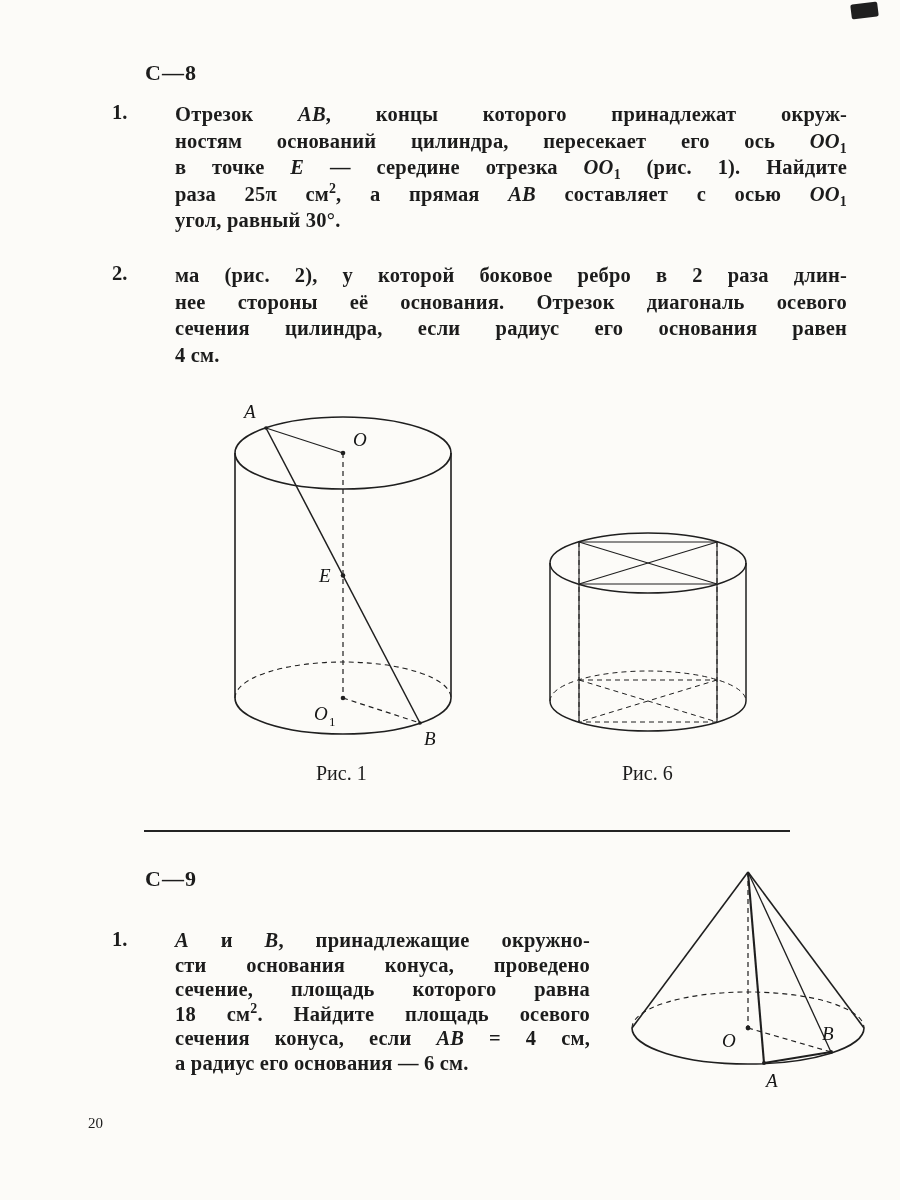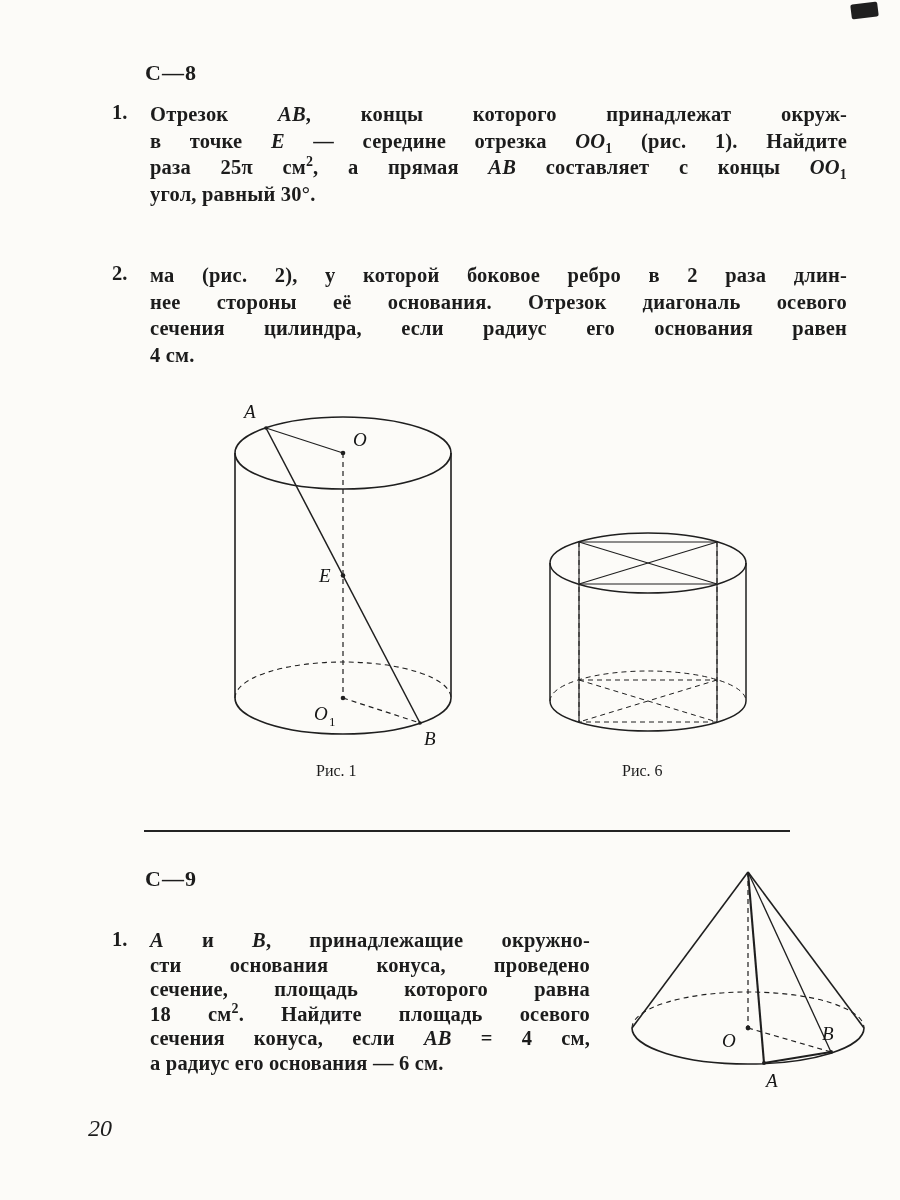--- a/index.html
+++ b/index.html
@@ -22,27 +22,27 @@
   }
   .pnum {
     position:absolute; font-weight:bold; font-size:20.5px;
   }
   .ptext {
     position:absolute; font-weight:bold; font-size:20.5px;
     letter-spacing:0.2px;
   }
   .ptext-c8 { line-height:26.5px; }
   .ptext-c9 { line-height:24.5px; }
-  .tline { text-align:justify; text-align-last:justify; white-space:normal; }
+  .tline { text-align:justify; text-align-last:justify; white-space:normal;margin-left:25px; }
   .tline-last { text-align-last:left; }
   .it { font-style:italic; }
   sup,sub { font-size:68%; line-height:0; }
-  .caption { position:absolute; font-size:16px; }
+  .caption { position:absolute; font-size:20px; }
   .divider { position:absolute; background:#242424; }
-  .pagenum { position:absolute; font-size:24px;font-style:italic; }
+  .pagenum { position:absolute; font-size:15px; }
   svg { position:absolute; overflow:visible; }
   svg text {
     font-family:"Liberation Serif","DejaVu Serif",serif;
     font-style:italic; font-size:19px; fill:#161616;
   }
   svg text.subdigit { font-size:13px; font-style:normal; }
   .ln { stroke:#1f1f1f; fill:none; }
   .dash { stroke-dasharray:5 4; }
 </style>
 </head>
@@ -50,22 +50,23 @@
 
 <div class="page">
 
   <div class="artifact-corner"></div>
 
   <div class="section-title" style="left:145px; top:60px;">С—8</div>
 
   <div class="pnum" style="left:112px; top:101px;">1.</div>
   <div class="ptext ptext-c8" style="left:150px; top:101px; width:697px;">
       <div class="tline"><span>Отрезок </span><span class="it">AB</span><span>, концы которого принадлежат окруж-</span></div>
+      <div class="tline"><span>ностям оснований цилиндра, пересекает его ось </span><span class="it">OO</span><sub>1</sub></div>
       <div class="tline"><span>в точке </span><span class="it">E</span><span> — середине отрезка </span><span class="it">OO</span><sub>1</sub><span> (рис. 1). Найдите</span></div>
-      <div class="tline"><span>раза 25π см</span><sup>2</sup><span>, а прямая </span><span class="it">AB</span><span> составляет с концы </span><span class="it">OO</span><sub>1</sub></div>
+      <div class="tline"><span>раза 25π см</span><sup>2</sup><span>, а прямая </span><span class="it">AB</span><span> составляет с осью </span><span class="it">OO</span><sub>1</sub></div>
       <div class="tline tline-last"><span>угол, равный 30°.</span></div>
     </div>
 
   <div class="pnum" style="left:112px; top:262px;">2.</div>
   <div class="ptext ptext-c8" style="left:150px; top:262px; width:697px;">
       <div class="tline"><span>ма (рис. 2), у которой боковое ребро в 2 раза длин-</span></div>
       <div class="tline"><span>нее стороны её основания. Отрезок диагональ осевого</span></div>
       <div class="tline"><span>сечения цилиндра, если радиус его основания равен</span></div>
       <div class="tline tline-last"><span>4 см.</span></div>
     </div>

